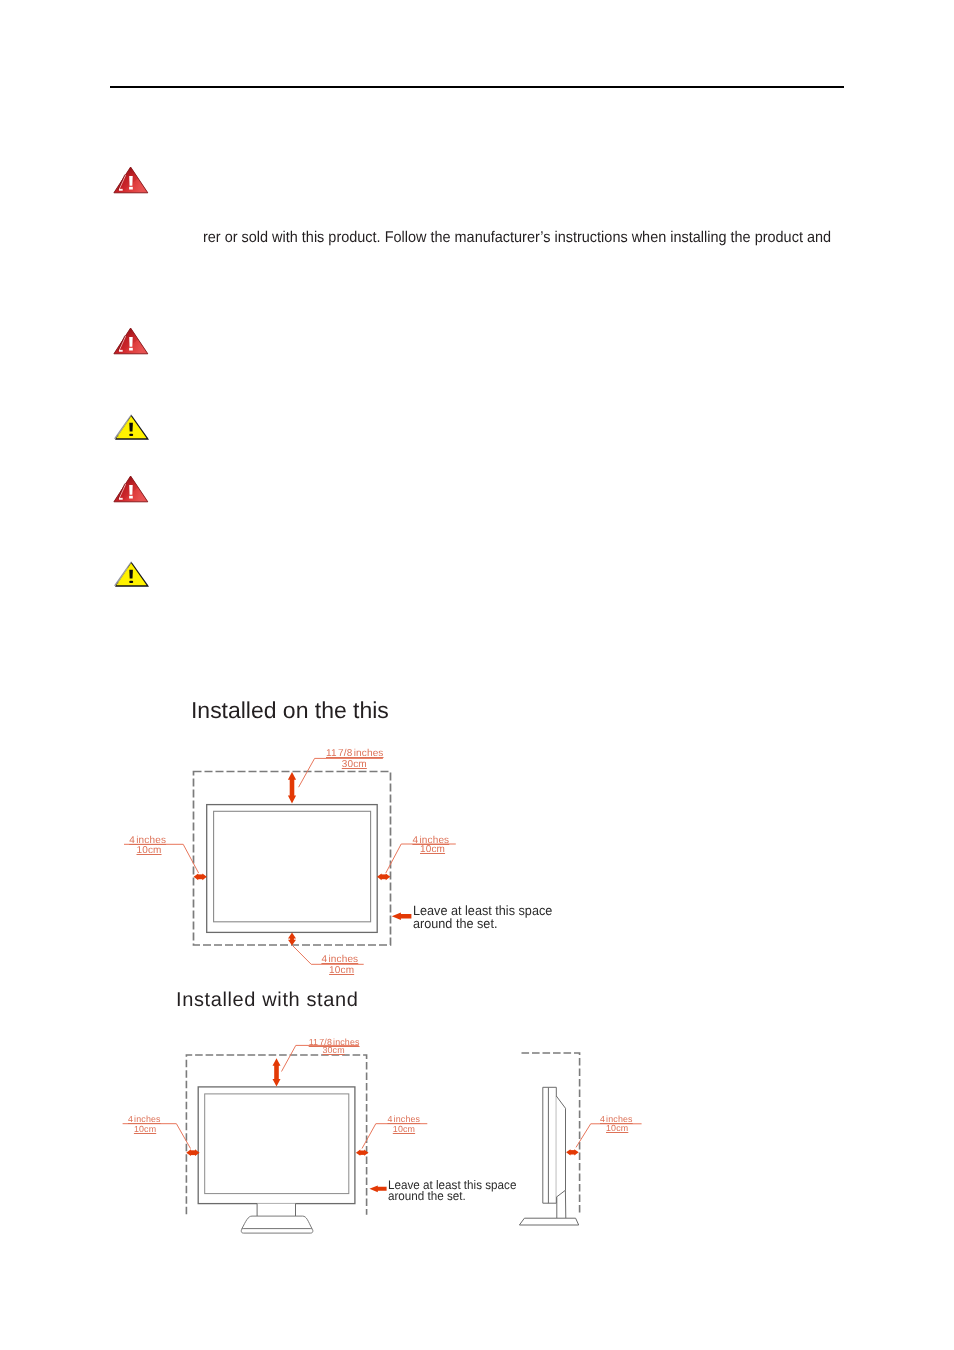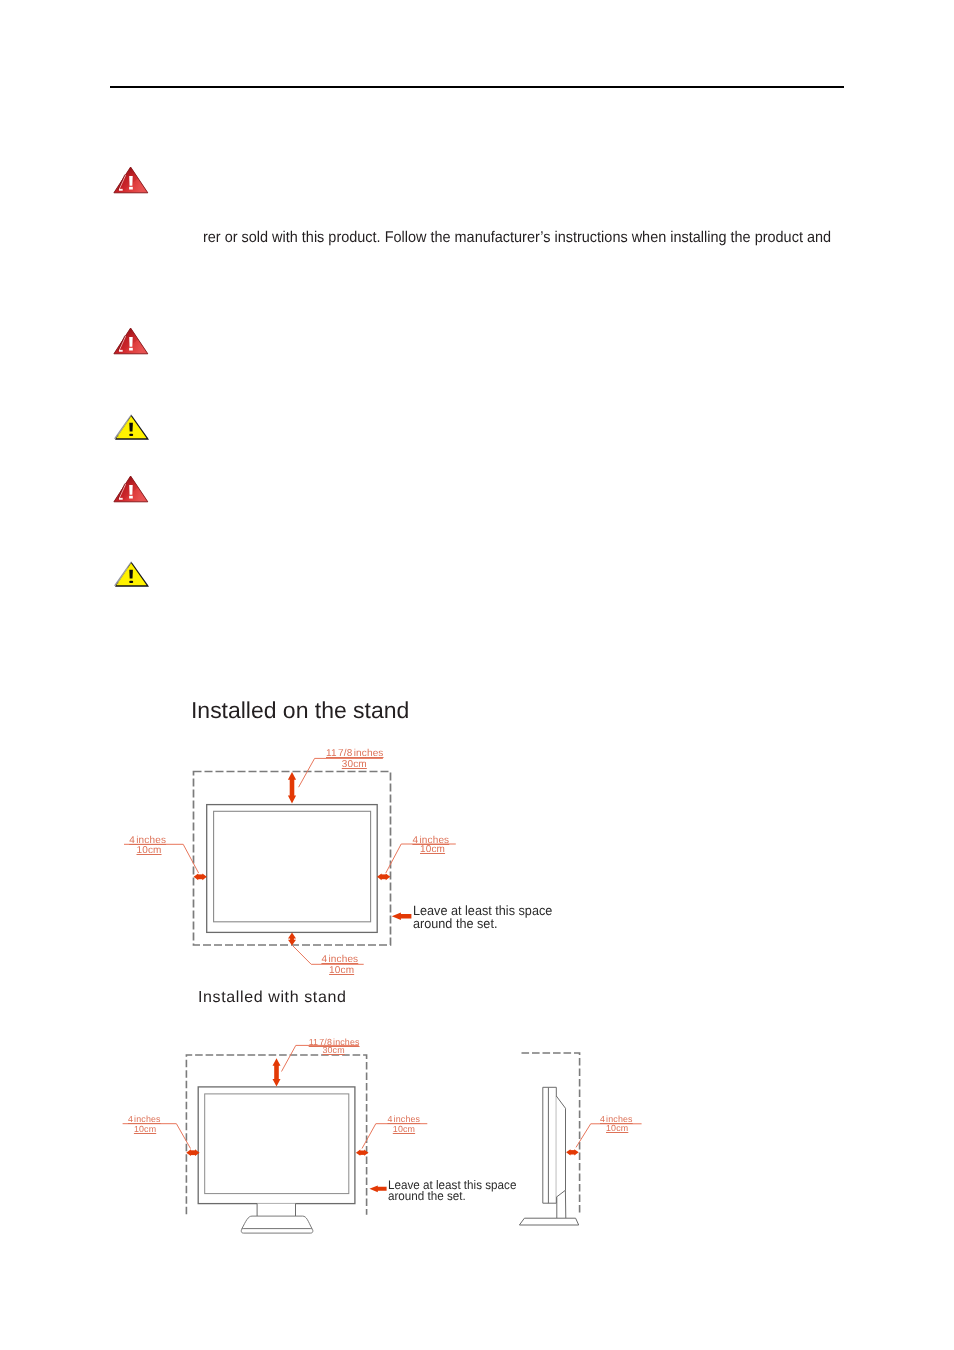--- a/index.html
+++ b/index.html
@@ -35,21 +35,21 @@
   <svg class="tri" style="left:113px;top:413px;" width="37" height="28" viewBox="0 0 37 28">
     <use href="#tri-yellow"></use>
   </svg>
   <svg class="tri" style="left:113px;top:475px;" width="36" height="28" viewBox="0 0 36 28">
     <use href="#tri-red"></use>
   </svg>
   <svg class="tri" style="left:113px;top:560px;" width="37" height="28" viewBox="0 0 37 28">
     <use href="#tri-yellow"></use>
   </svg>
 
-  <div class="headline" style="left:191px;top:697px;font-size:23px;letter-spacing:-0.02px;">Installed on the stand</div>
+  <div class="headline" style="left:191px;top:697px;font-size:23px;letter-spacing:-0.02px;">Installed on the this</div>
 
   <svg id="d1" style="position:absolute;left:110px;top:730px;" width="480" height="250" viewBox="110 730 480 250">
 
     <rect x="193.5" y="771.5" width="197" height="173.5" fill="none" stroke="#7b7b7b" stroke-width="1.7" stroke-dasharray="8.0 3.0"></rect>
 
     <rect x="206.7" y="804.6" width="170.5" height="127.8" fill="#fff" stroke="#6b6b6b" stroke-width="1.3"></rect>
 
     <rect x="213.6" y="811.3" width="157" height="110.5" fill="#fff" stroke="#8a8a8a" stroke-width="1.1"></rect>
 
     <path d="M292.0 772.0 L296.1 779.8 H294.3 V795.5 H296.1 L292.0 803.4 L287.9 795.5 H289.7 V779.8 H287.9 Z" fill="#E33905"></path>
@@ -80,21 +80,21 @@
   <div class="dimlabel" style="left:412.4px;top:835.0px;">4 inches</div>
   <div class="dimlabel" style="left:420px;top:844.2px;">10cm</div>
   <div class="dimlabel" style="left:321.4px;top:954.4px;">4 inches</div>
   <div class="dimlabel" style="left:329.1px;top:964.5px;">10cm</div>
 
   <div class="notetext" style="left:413.2px;top:903.5px;">
     <div>Leave at least this space</div>
     <div>around the set.</div>
   </div>
 
-  <div class="headline" style="left:198px;top:989.3px;font-size:16px;letter-spacing:0.62px;transform:scaleX(1);">Installed with stand</div>
+  <div class="headline" style="left:176px;top:989.3px;font-size:20px;letter-spacing:0.62px;transform:scaleX(1);">Installed with stand</div>
 
   <svg id="d2" style="position:absolute;left:110px;top:1020px;" width="560" height="230" viewBox="110 1020 560 230">
 
     <path d="M186.4 1214.3 V1055.0 H366.6 V1214.8" fill="none" stroke="#7b7b7b" stroke-width="1.6" stroke-dasharray="7.6 2.9"></path>
 
     <rect x="198.2" y="1086.9" width="156.7" height="116.7" fill="#fff" stroke="#6b6b6b" stroke-width="1.3"></rect>
 
     <rect x="204.7" y="1093.9" width="144.1" height="99.7" fill="#fff" stroke="#8a8a8a" stroke-width="1.0"></rect>
 
     <path d="M257.1 1203.6 V1219.2 H295.5 V1203.6" fill="#fff" stroke="#6b6b6b" stroke-width="1.0"></path>

